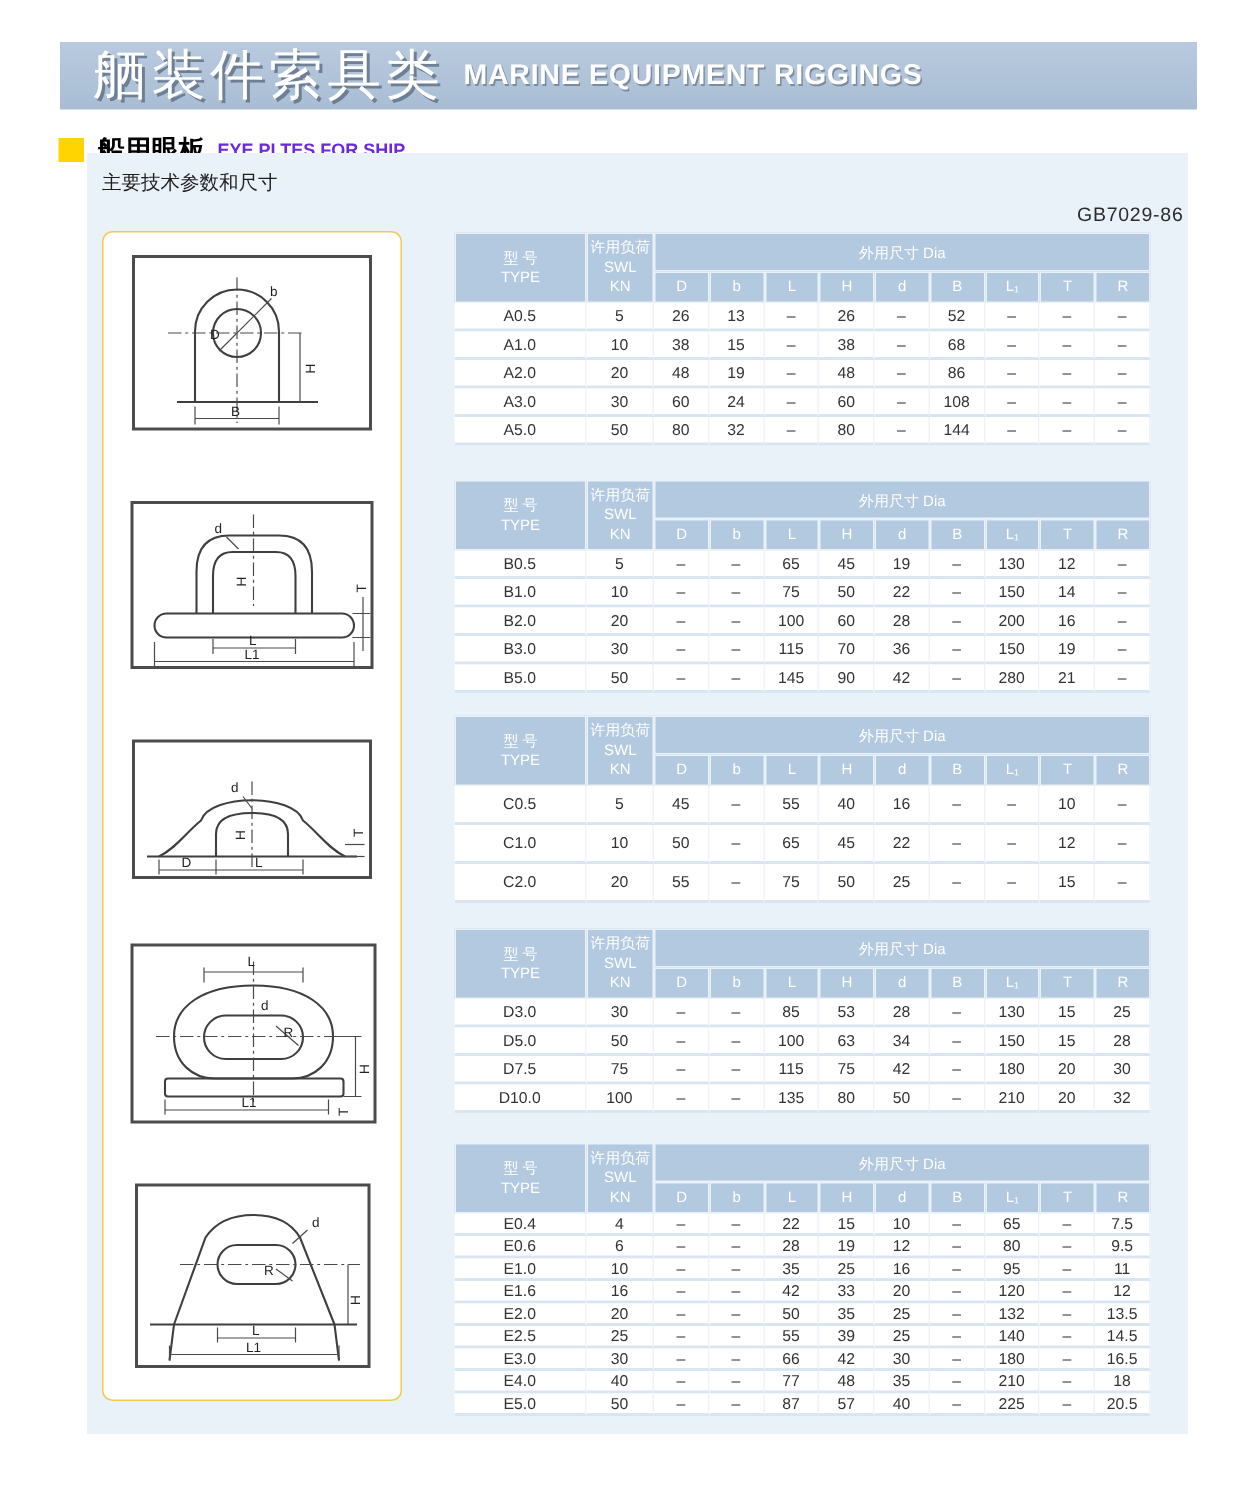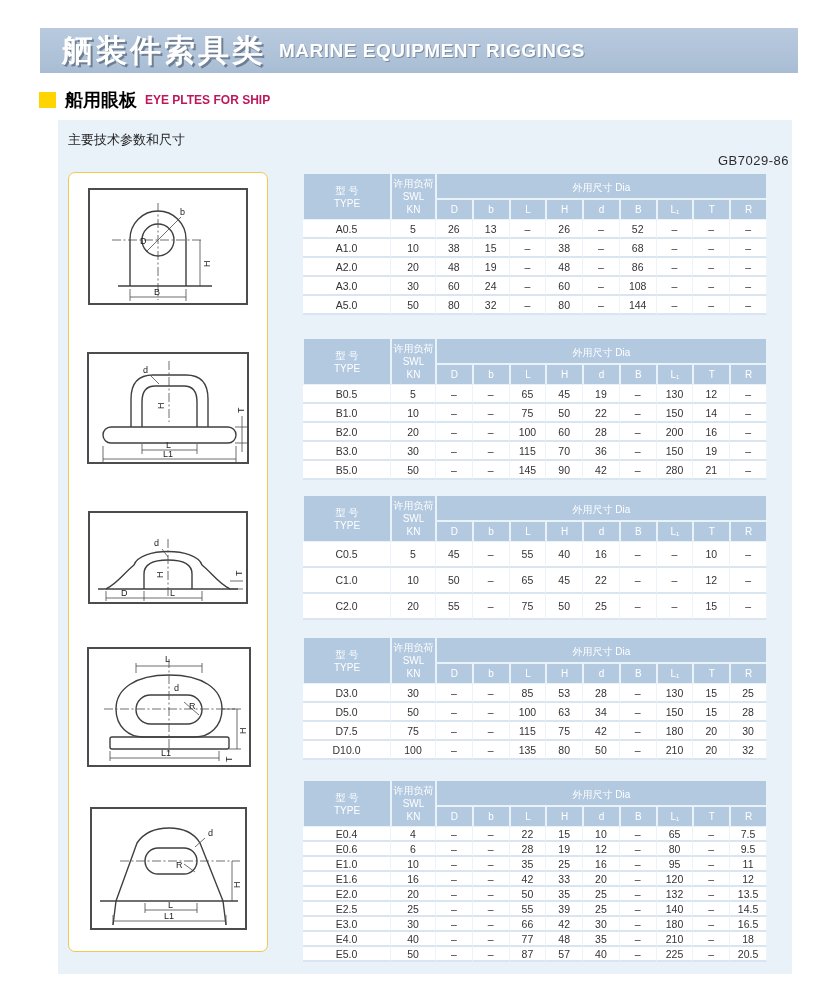--- a/index.html
+++ b/index.html
@@ -3,33 +3,33 @@
 <meta charset="utf-8">
 <style>
   html,body { margin:0; padding:0; background:#fff; }
   body { font-family:"Liberation Sans", sans-serif; }
   .page { position:relative; width:830px; height:1000px; background:#fff; overflow:hidden; }
 
   
   .banner { position:absolute; left:40px; top:28px; width:758px; height:45px;
             background:linear-gradient(180deg,#b9cade 0%, #a8bdd4 100%);
             display:flex; align-items:center; box-sizing:border-box; padding-left:22px; }
-  .banner-zh { font-size:31px; font-weight:bold; color:#fff; letter-spacing:3px;
+  .banner-zh { font-size:36px; font-weight:normal; color:#fff; letter-spacing:3px;
                text-shadow:2px 2px 0 rgba(90,104,124,.75); white-space:nowrap; }
   .banner-en { font-size:19px; font-weight:bold; color:#fff; letter-spacing:.5px; margin-left:13px;
                text-shadow:1px 1px 0 rgba(90,104,124,.6); white-space:nowrap; }
 
   
   .section-head { position:absolute; left:39px; top:88px; display:flex; align-items:center; }
   .yellow-sq { width:17px; height:16px; background:#ffd400; flex:0 0 auto; }
   .sec-zh { font-size:18px; font-weight:bold; color:#000; margin-left:9px; white-space:nowrap;text-align:right; }
-  .sec-en { font-size:12px; font-weight:bold; color:#be185d; margin-left:8px; white-space:nowrap; }
+  .sec-en { font-size:12px; font-weight:bold; color:#6d28d9; margin-left:8px; white-space:nowrap; }
 
   
-  .content { position:absolute; left:58px; top:120px; width:734px; height:854px; background:#e9f1f9; }
+  .content { position:absolute; left:58px; top:102px; width:734px; height:854px; background:#e9f1f9; }
   .subtitle { position:absolute; left:10px; top:11px; }
   .sub-zh { font-size:13px; color:#1e1e1e; line-height:1.35; }
   .sub-en { font-size:11px; color:#1e1e1e; line-height:1.45; }
   .standard { position:absolute; right:3px; top:33px; font-size:13px; color:#2c2c2c; letter-spacing:.5px; }
 
   
   .drawings { position:absolute; left:10px; top:52px; width:200px; height:780px;
               background:#fff; border:1px solid #f2c94c; border-radius:7px; box-sizing:border-box; }
   .frame { position:absolute; border:2px solid #4c4c4c; background:#fff; box-sizing:border-box; }
   .f1 { left:19px; top:15px;  width:160px; height:117px; }

